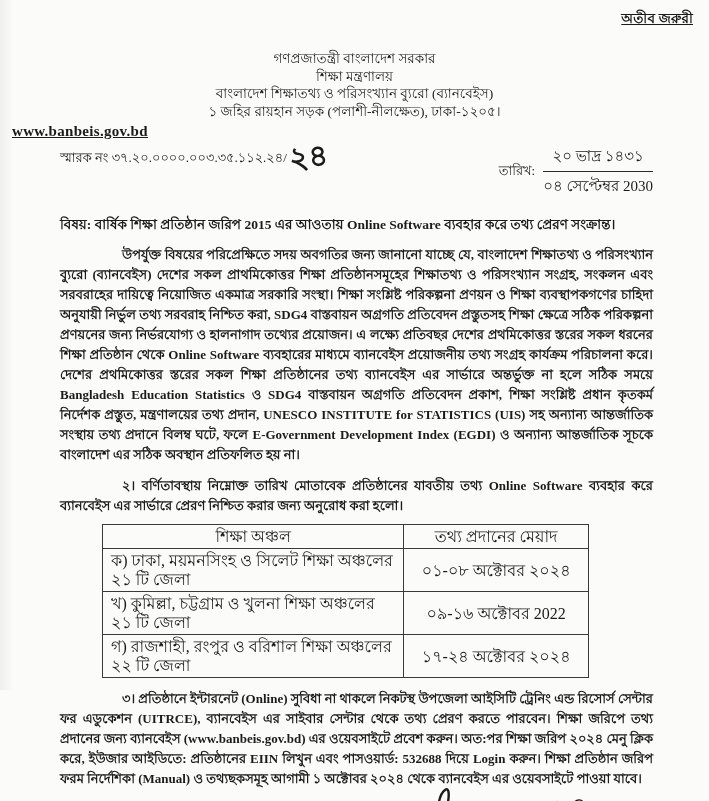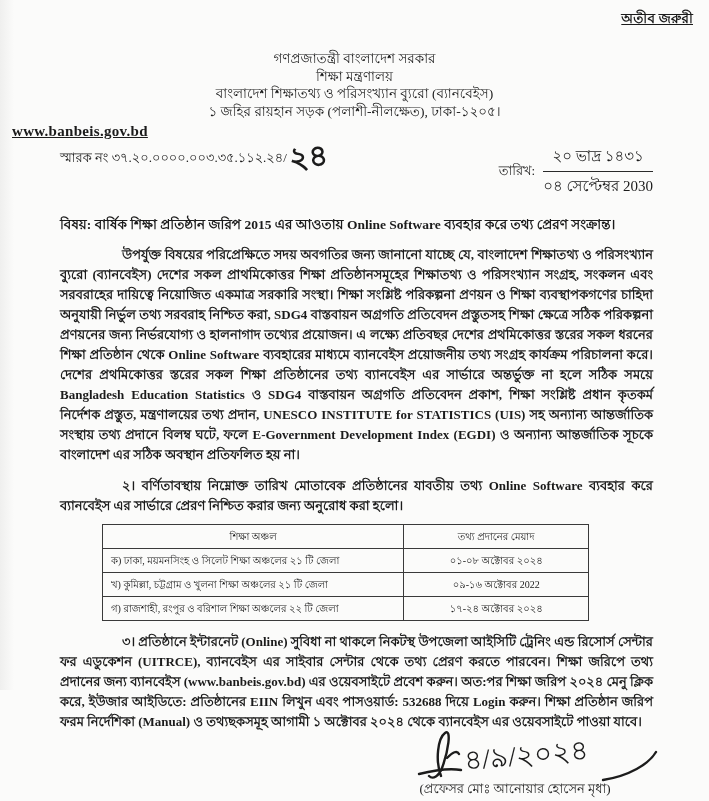--- a/index.html
+++ b/index.html
@@ -52,21 +52,21 @@
     font-weight:bold;font-size:13.5px;line-height:19px;
   }
   .para{
     margin:11px 44px 0 48px;
     font-size:13px;line-height:20px;
     text-align:justify;text-indent:62px;font-weight:bold;
   }
   .sched-table{
     border-collapse:collapse;
     margin:8px 4px 0 90px;
-    width:487px;font-size:10px;
+    width:487px;font-size:16px;
   }
   .sched-table th,.sched-table td{
     border:1.2px solid #3a3a3a;
     padding:2px 8px;line-height:19px;
   }
   .sched-table th{font-weight:normal;text-align:center;}
   .sched-table td.region{text-align:left;}
   .sched-table td.period{text-align:center;width:38%;}
   .sig-zone{position:relative;height:124px;margin-top:2px;}
   .sig-block{

